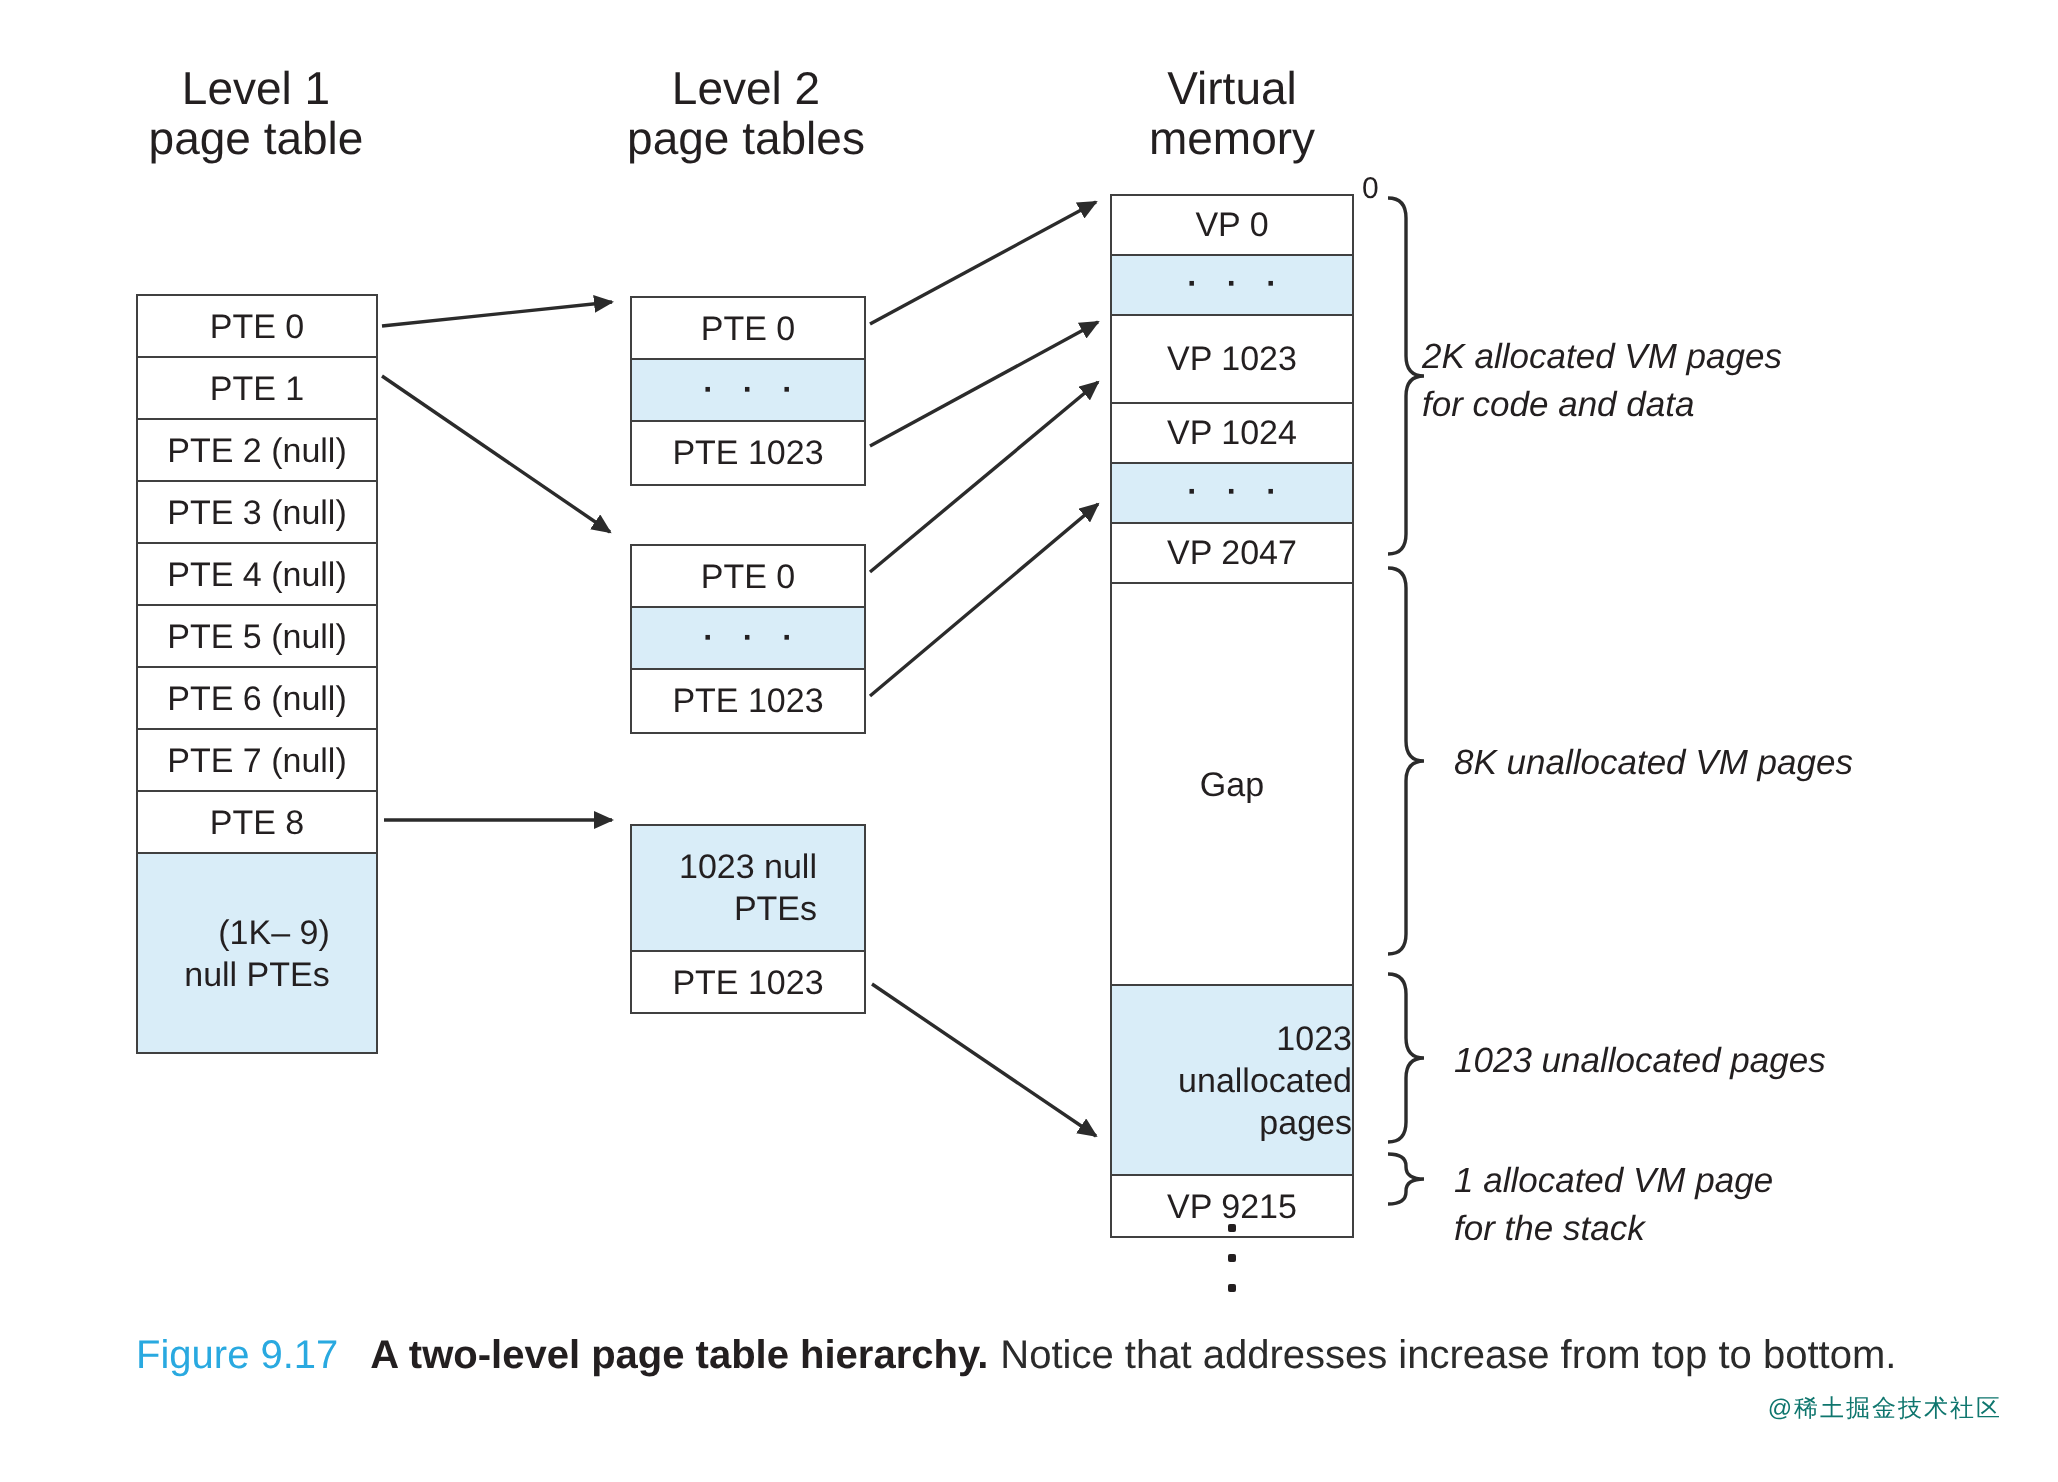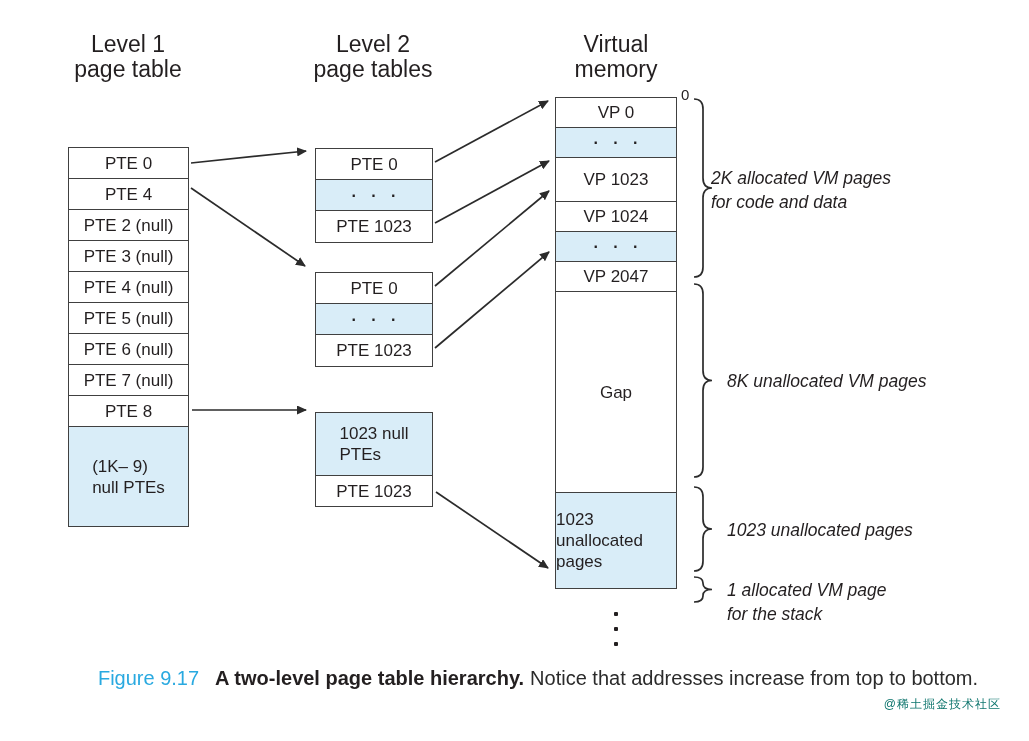--- a/index.html
+++ b/index.html
@@ -8,51 +8,51 @@
     font-family:"Liberation Sans","DejaVu Sans",sans-serif;color:#231f20;
     overflow:hidden;
   }
   .hdr{
     position:absolute;width:160px;text-align:center;font-size:23px;line-height:25px;
     white-space:pre-line;color:#231f20;
   }
   .tbl{position:absolute;border:1.8px solid #404040;background:#fff;box-sizing:border-box;}
   .row{
     box-sizing:border-box;display:flex;align-items:center;justify-content:center;
-    border-bottom:1.8px solid #404040;font-size:17px;text-align:left;background:#fff;
+    border-bottom:1.8px solid #404040;font-size:17px;text-align:right;background:#fff;
     white-space:pre-line;line-height:21px;
   }
   .row:last-child{border-bottom:none;}
   .shaded{background:#d9edf8;}
   .dots{font-weight:bold;letter-spacing:5px;font-size:16px;padding-left:5px;}
   .ann{
     position:absolute;font-style:italic;font-size:17.5px;line-height:24px;
     white-space:pre-line;color:#231f20;
   }
   .zero{position:absolute;font-size:15px;color:#231f20;}
   svg.overlay{position:absolute;left:0;top:0;pointer-events:none;}
   .vdot{position:absolute;width:3.5px;height:3.5px;background:#231f20;border-radius:1px;}
-  .caption{position:absolute;left:68px;top:663px;width:940px;font-size:20px;line-height:30px;color:#2b2b2b;text-align:center;}
+  .caption{position:absolute;left:68px;top:663px;width:940px;font-size:20px;line-height:30px;color:#2b2b2b;}
   .caption .fig{color:#29a9e0;margin-right:16px;}
   .caption b{font-weight:bold;color:#231f20;margin-right:6px;}
   .watermark{position:absolute;right:28px;top:696px;font-size:12px;color:#0f766e;letter-spacing:1px;}
 </style>
 </head>
 <body>
 
 <div class="hdr" style="left:48px;top:32px">Level 1
 page table</div>
 <div class="hdr" style="left:293px;top:32px">Level 2
 page tables</div>
 <div class="hdr" style="left:536px;top:32px">Virtual
 memory</div>
 
 <div class="tbl" style="left:68px;top:147px;width:121px">
   <div class="row" style="height:31px">PTE 0</div>
-  <div class="row" style="height:31px">PTE 4</div>
+  <div class="row" style="height:31px">PTE 1</div>
   <div class="row" style="height:31px">PTE 2 (null)</div>
   <div class="row" style="height:31px">PTE 3 (null)</div>
   <div class="row" style="height:31px">PTE 4 (null)</div>
   <div class="row" style="height:31px">PTE 5 (null)</div>
   <div class="row" style="height:31px">PTE 6 (null)</div>
   <div class="row" style="height:31px">PTE 7 (null)</div>
   <div class="row" style="height:31px">PTE 8</div>
   <div class="row shaded" style="height:99px">(1K– 9)
 null PTEs</div>
 </div>
@@ -77,20 +77,21 @@
 
 <div class="tbl" style="left:555px;top:97px;width:122px">
   <div class="row" style="height:30px">VP 0</div>
   <div class="row shaded dots" style="height:30px">· · ·</div>
   <div class="row" style="height:44px">VP 1023</div>
   <div class="row" style="height:30px">VP 1024</div>
   <div class="row shaded dots" style="height:30px">· · ·</div>
   <div class="row" style="height:30px">VP 2047</div>
   <div class="row" style="height:201px">Gap</div>
   <div class="row shaded" style="height:95px">1023 unallocated pages</div>
+  <div class="row" style="height:30px">VP 9215</div>
 </div>
 
 <div class="zero" style="left:681px;top:86px">0</div>
 
 <div class="vdot" style="left:614px;top:612px"></div>
 <div class="vdot" style="left:614px;top:627px"></div>
 <div class="vdot" style="left:614px;top:642px"></div>
 
 <div class="ann" style="left:711px;top:166px">2K allocated VM pages
 for code and data</div>

